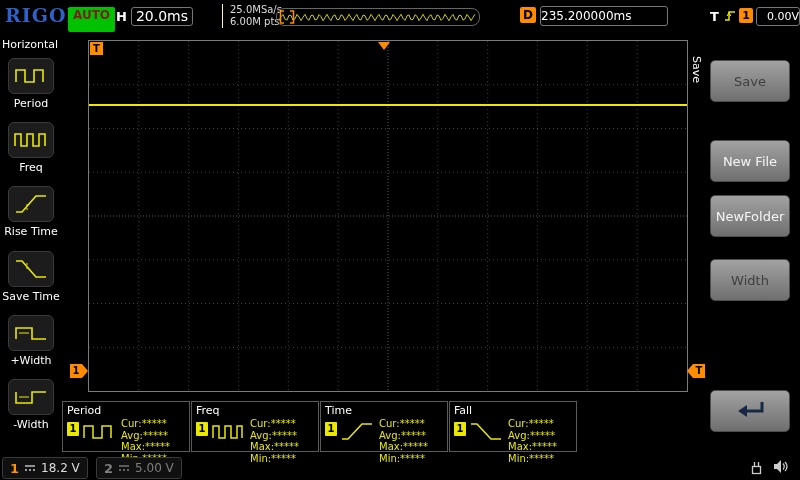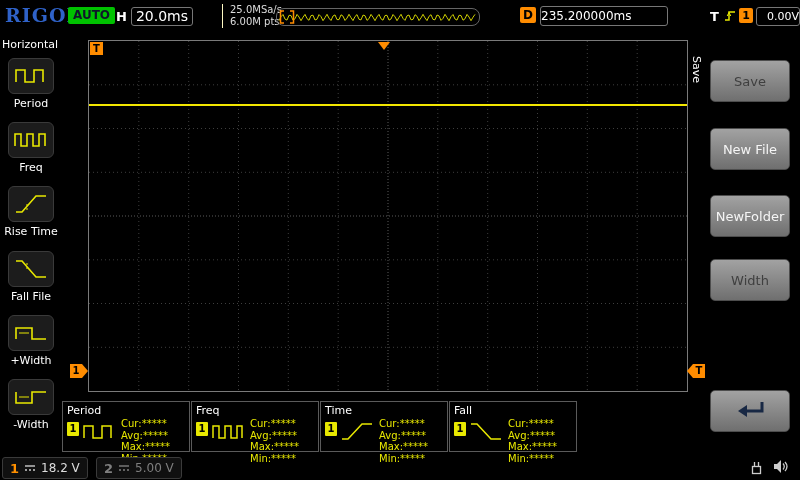--- a/index.html
+++ b/index.html
@@ -4,22 +4,22 @@
 <style>
   html,body{margin:0;padding:0;background:#000}
   #screen{position:relative;width:800px;height:480px;background:#000;overflow:hidden;
           font-family:"DejaVu Sans","Liberation Sans",sans-serif;}
   svg{display:block}
 
   
   #topbar{position:absolute;left:0;top:0;width:800px;height:33px;background:#000}
   #logo{position:absolute;left:5px;top:4px;font-size:19px;font-weight:bold;color:#2f62c8;
         font-family:"DejaVu Serif","Liberation Serif",serif;letter-spacing:1px}
-  #auto-badge{position:absolute;left:68px;top:7px;height:17px;padding:0 5px;background:#00c200;
-        color:#0f172a;font-weight:bold;font-size:12px;line-height:17px;border-radius:2px}
+  #auto-badge{position:absolute;left:68px;top:7px;height:25px;padding:0 5px;background:#00c200;
+        color:#7f1d1d;font-weight:bold;font-size:12px;line-height:17px;border-radius:2px}
   #h-label{position:absolute;left:116px;top:9px;color:#fff;font-weight:bold;font-size:13px}
   #tb-box{position:absolute;left:131px;top:7px;width:60px;height:17px;border:1px solid #777;
         border-radius:3px;color:#fff;font-size:14px;text-align:center;line-height:17px}
   #sample-info{position:absolute;left:222px;top:4px;color:#ddd;font-size:10px;line-height:12px;
         padding-left:7px;border-left:1px solid #fef9c3}
   #preview{position:absolute;left:276px;top:8px;width:202px;height:16px;border:1px solid #666;border-radius:8px}
   #d-badge{position:absolute;left:520px;top:7px;width:16px;height:16px;background:#ff8c00;color:#000;
         font-weight:bold;font-size:12px;text-align:center;line-height:16px;border-radius:2px}
   #delay-box{position:absolute;left:540px;top:6px;width:126px;height:18px;border:1px solid #777;
         border-radius:3px;color:#fff;font-size:12px;line-height:18px}
@@ -64,21 +64,21 @@
   .meas-glyph{position:absolute;left:19px;top:18px}
   .meas-stats{position:absolute;left:58px;top:16px;color:#e8e800;font-size:10px;line-height:11.5px;white-space:nowrap}
 
   
   #rightmenu{position:absolute;left:688px;top:32px;width:112px;height:448px}
   #menu-tab{position:absolute;left:2px;top:24px;color:#fff;font-size:11px;writing-mode:vertical-rl}
   .softkey{position:absolute;left:22px;width:78px;height:40px;border-radius:5px;cursor:pointer;
         background:linear-gradient(#a2a2a2,#6f6f6f);border:1px solid #4d4d4d;color:#f5f5f5;font-size:13px;
         display:flex;align-items:center;justify-content:center}
   .softkey.disabled{color:#3f3f3f}
-  .sk0{top:28px}.sk1{top:96px}.sk2{top:163px}.sk3{top:227px}.sk4{top:358px}
+  .sk0{top:28px}.sk1{top:108px}.sk2{top:163px}.sk3{top:227px}.sk4{top:358px}
 
   
   #footer{position:absolute;left:0;top:455px;width:800px;height:25px}
   .ch-box{position:absolute;top:2px;height:20px;background:#101010;border:1px solid #3a3a3a;border-radius:3px;
         display:flex;align-items:center;gap:5px;padding:0 7px}
   #ch1-box{left:2px}
   #ch2-box{left:96px}
   .ch-num{font-weight:bold;font-size:13px}
   #ch1-box .ch-num{color:#ff9000}
   #ch1-box .ch-scale{color:#ddd;font-size:12px}
@@ -152,21 +152,21 @@
       <div class="lm-label">Rise Time</div>
     </div>
 
     <div class="lm-item i3">
       <div class="lm-icon">
         <svg width="36" height="26" viewBox="0 0 36 26">
             <path d="M3 5 H9 L23 21 H33" fill="none" stroke="#e8e800" stroke-width="1.6"></path>
             <path d="M14 7 V15" stroke="#e8e800" stroke-width="1" stroke-dasharray="2 2"></path>
           </svg>
       </div>
-      <div class="lm-label">Fall File</div>
+      <div class="lm-label">Save Time</div>
     </div>
 
     <div class="lm-item i4">
       <div class="lm-icon">
         <svg width="36" height="26" viewBox="0 0 36 26">
             <path d="M3 19 V8 H19 V19 H33" fill="none" stroke="#e8e800" stroke-width="1.6"></path>
             <path d="M6 13 H16" stroke="#e8e800" stroke-width="1"></path>
           </svg>
       </div>
       <div class="lm-label">+Width</div>

